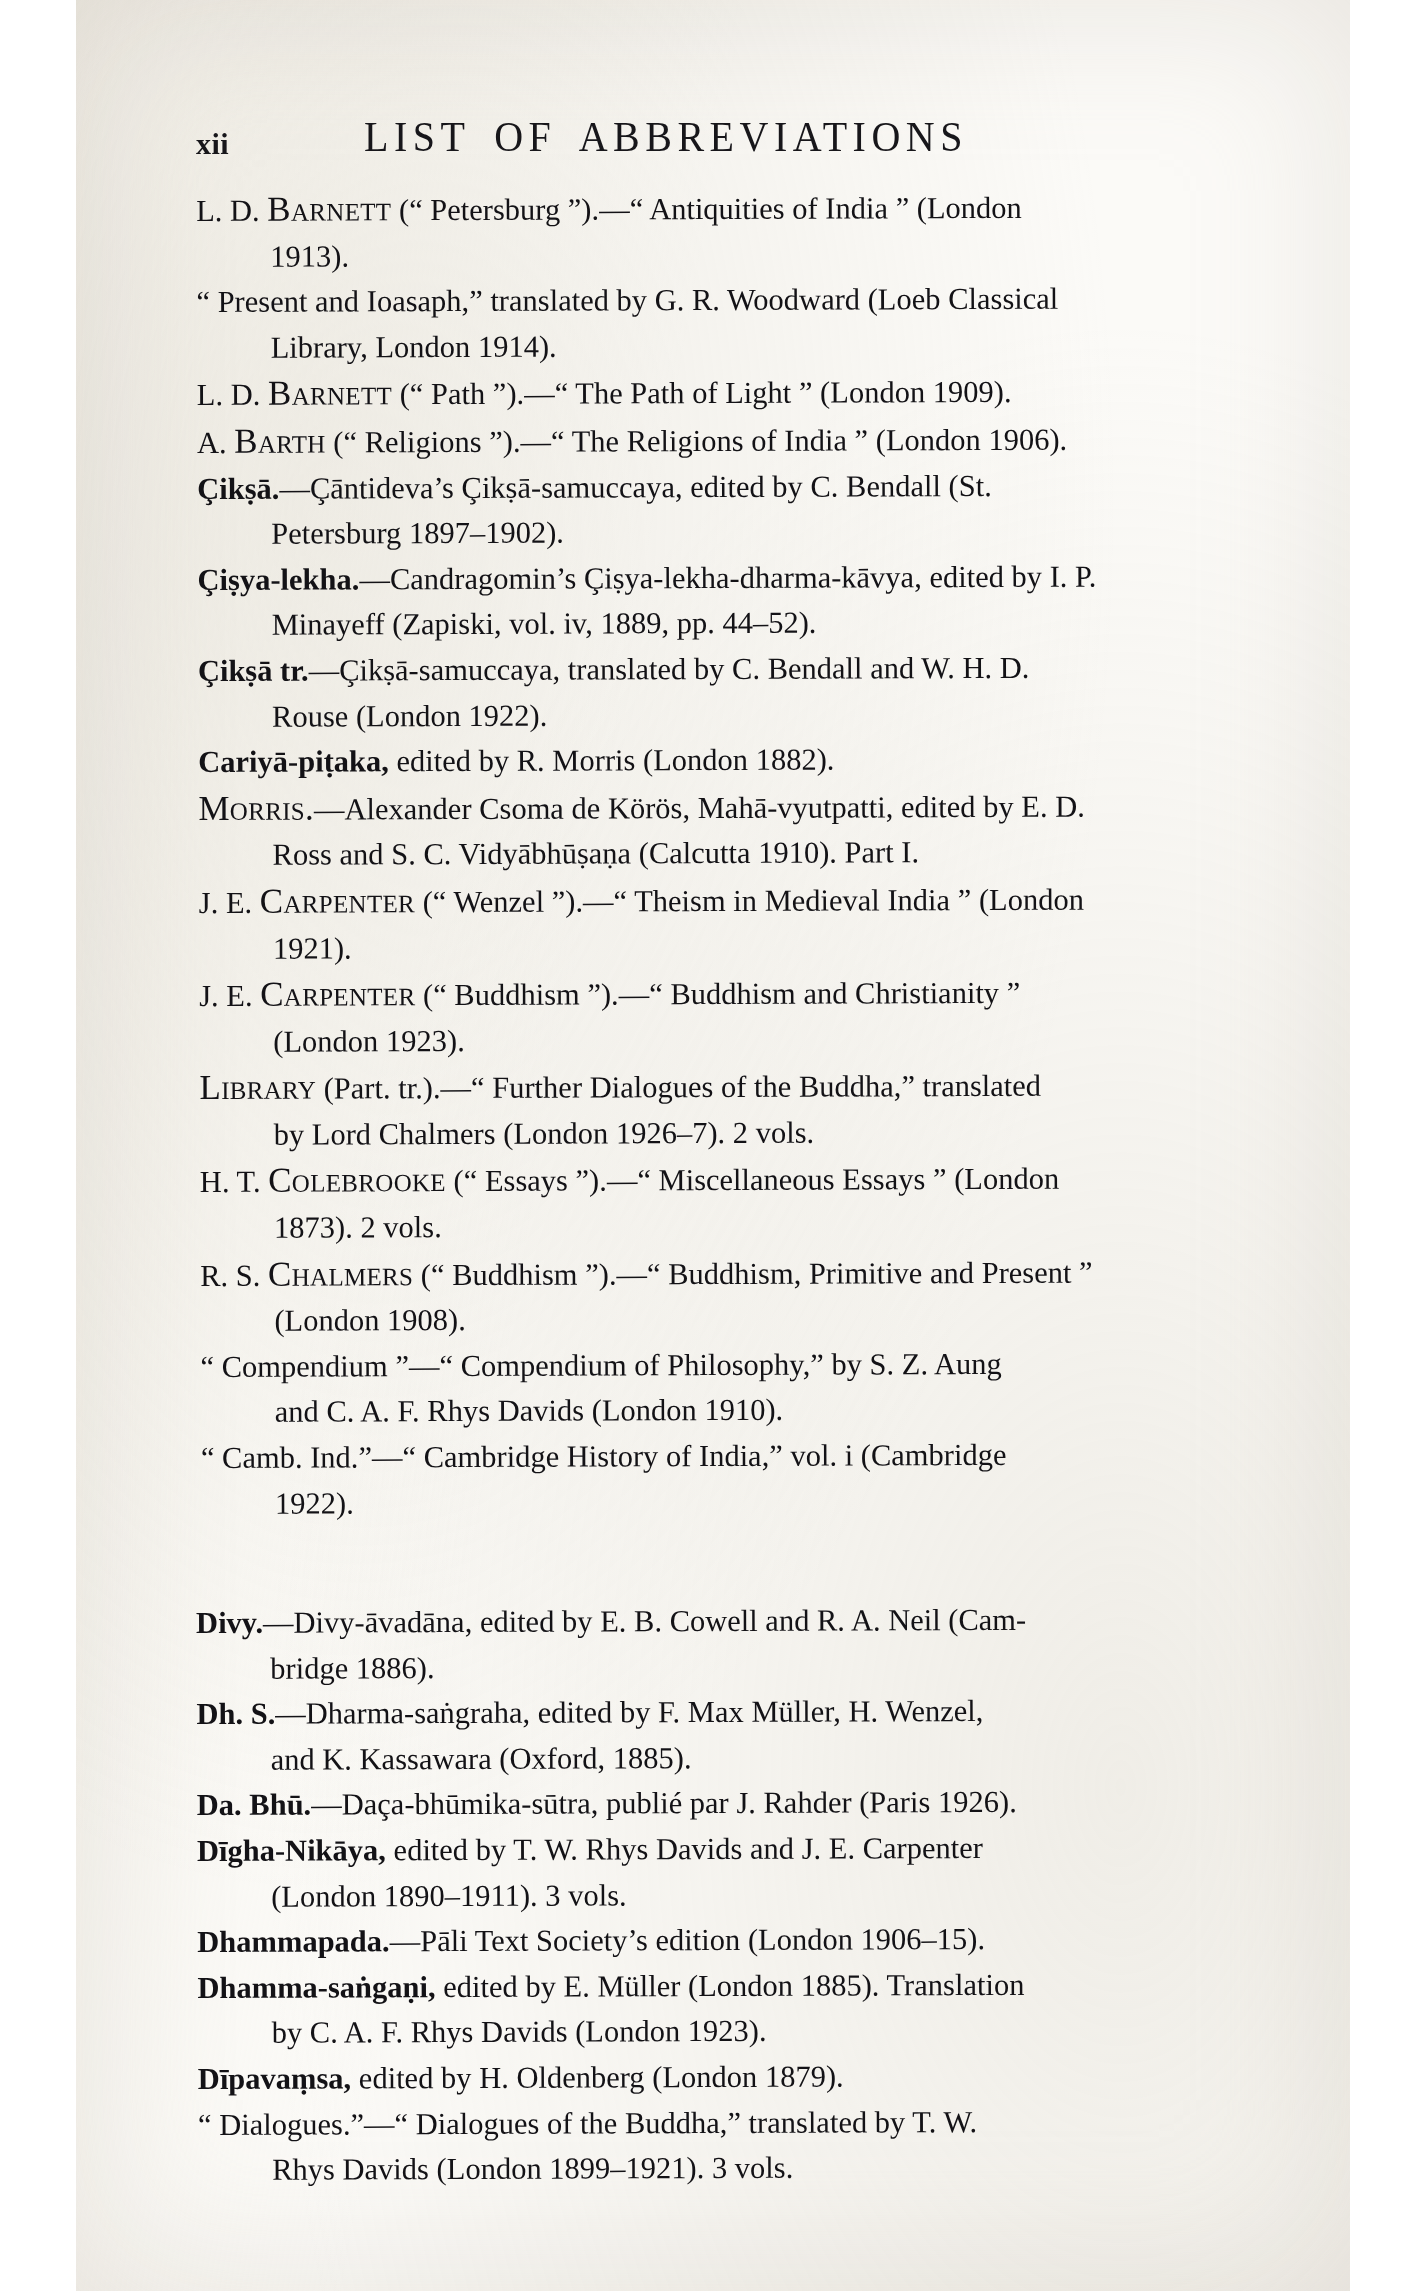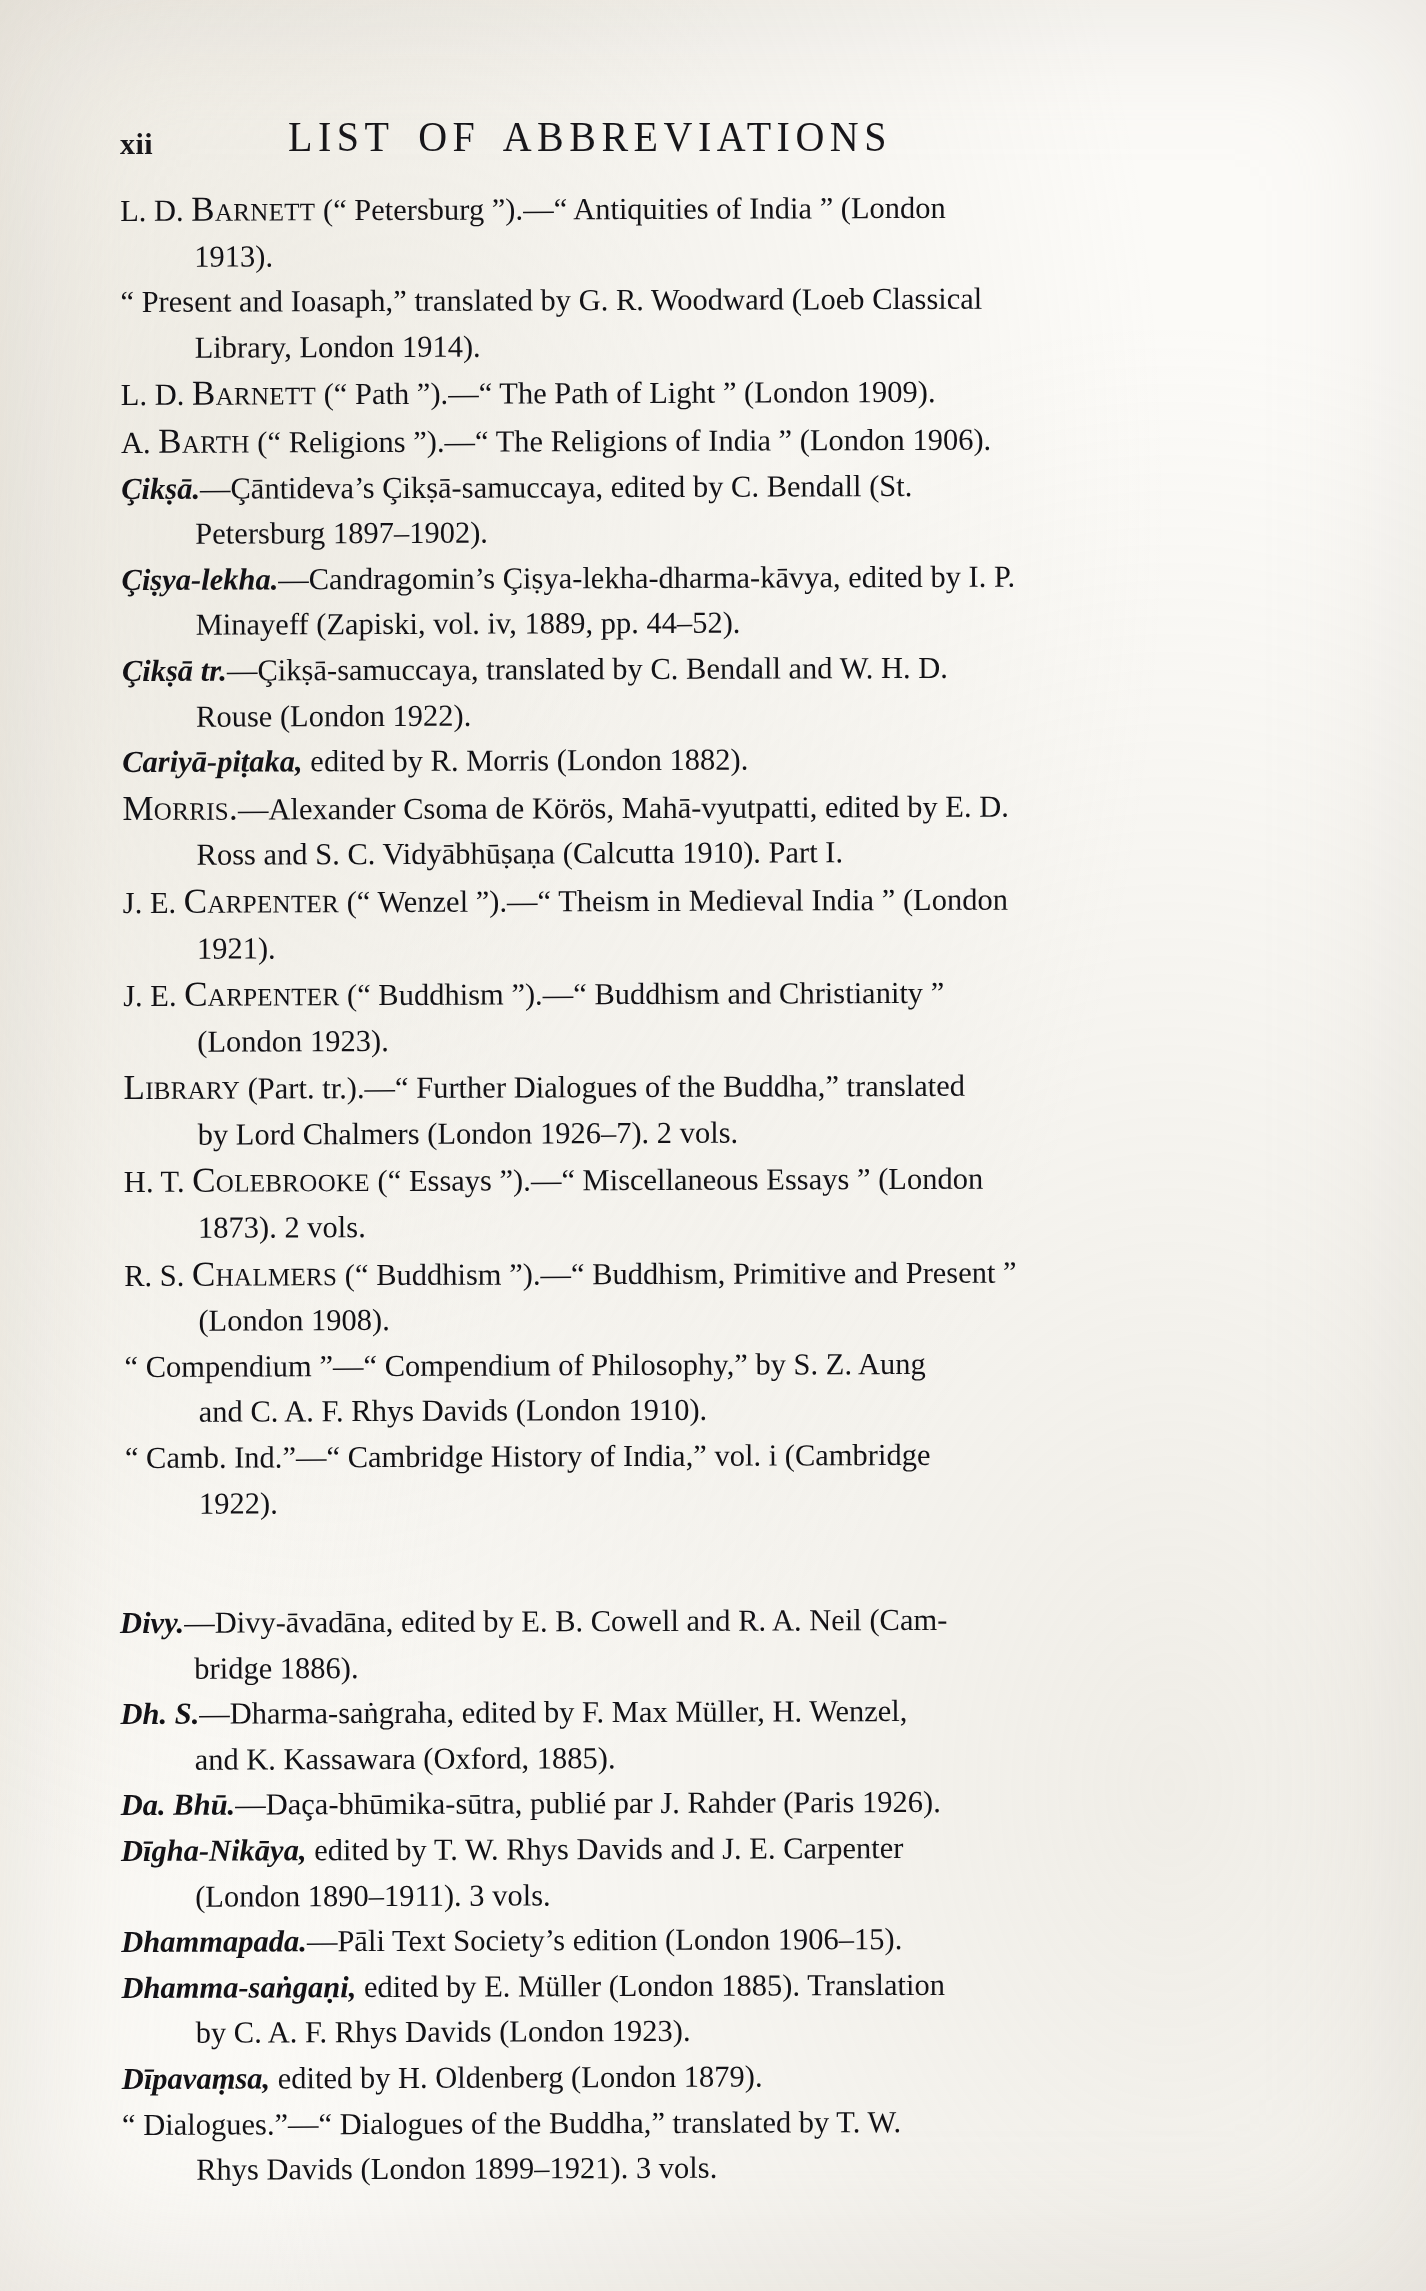--- a/index.html
+++ b/index.html
@@ -3,21 +3,21 @@
 <meta charset="utf-8">
 <title>List of Abbreviations</title>
 <style>
   html, body {
     margin: 0;
     padding: 0;
     background: #ffffff;
   }
   .page {
     position: relative;
-    width: 1426px;
+    width: 1274px;
     height: 2291px;
     margin: 0 auto;
     background: #fbfaf7;
     overflow: hidden;
     
     box-shadow: inset 0 0 160px rgba(210,205,195,0.45);
   }
   .paper-grain {
     position: absolute;
     inset: 0;
@@ -84,21 +84,20 @@
   .entry .cont {
     display: block;
     padding-left: 74px;
   }
   .sc {
     font-variant: small-caps;
     font-size: 35px;
     letter-spacing: 0.3px;
   }
   .bit {
-    font-style: italic;
     font-weight: 700;
   }
 </style>
 </head>
 <body>
 
 <div class="page">
   <div class="paper-grain"></div>
 
   <div class="content">

